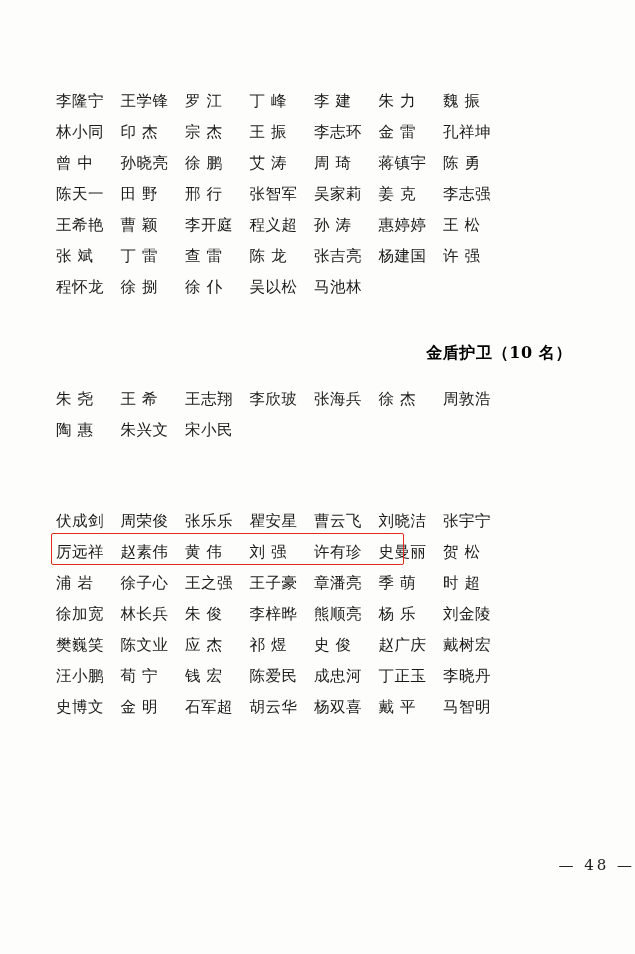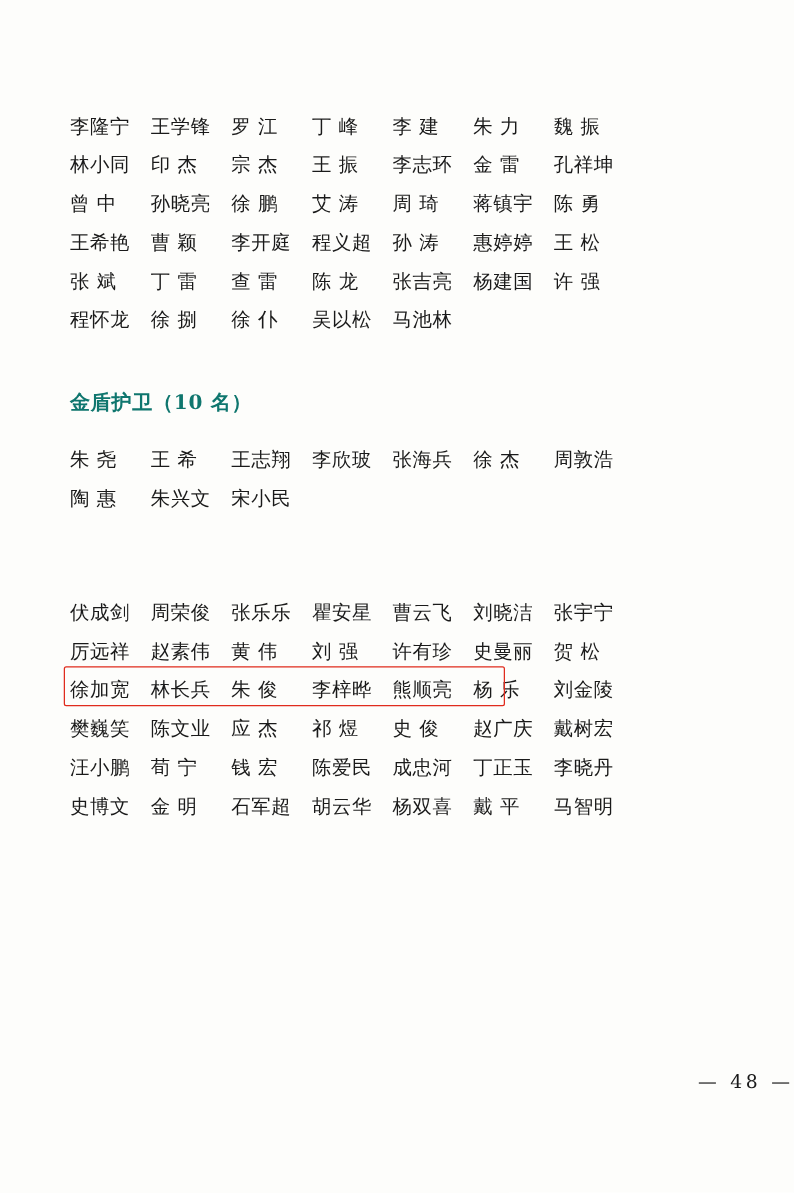--- a/index.html
+++ b/index.html
@@ -36,25 +36,25 @@
     align-items: center;
   }
   .name-cell {
     font-size: 15.5px;
     letter-spacing: 0.5px;
     text-align: left;
     white-space: nowrap;
     color: #1a1a1a;
   }
   .section-title {
-    text-align: left;
+    text-align: right;
     font-size: 16px;
     font-weight: bold;
     letter-spacing: 0.6px;
-    color: #0f766e;
+    color: #000000;
   }
   .gap-after-title {
     height: 20px;
   }
   .gap-large {
     height: 40px;
   }
   .highlight-box {
     position: absolute;
     border: 1.6px solid #e02b1d;
@@ -103,20 +103,29 @@
         <div class="name-row">
           <div class="name-cell">曾  中</div>
           <div class="name-cell">孙晓亮</div>
           <div class="name-cell">徐  鹏</div>
           <div class="name-cell">艾  涛</div>
           <div class="name-cell">周  琦</div>
           <div class="name-cell">蒋镇宇</div>
           <div class="name-cell">陈  勇</div>
         </div>
         <div class="name-row">
+          <div class="name-cell">陈天一</div>
+          <div class="name-cell">田  野</div>
+          <div class="name-cell">邢  行</div>
+          <div class="name-cell">张智军</div>
+          <div class="name-cell">吴家莉</div>
+          <div class="name-cell">姜  克</div>
+          <div class="name-cell">李志强</div>
+        </div>
+        <div class="name-row">
           <div class="name-cell">王希艳</div>
           <div class="name-cell">曹  颖</div>
           <div class="name-cell">李开庭</div>
           <div class="name-cell">程义超</div>
           <div class="name-cell">孙  涛</div>
           <div class="name-cell">惠婷婷</div>
           <div class="name-cell">王  松</div>
         </div>
         <div class="name-row">
           <div class="name-cell">张  斌</div>
@@ -169,20 +178,29 @@
         <div class="name-row">
           <div class="name-cell">厉远祥</div>
           <div class="name-cell">赵素伟</div>
           <div class="name-cell">黄  伟</div>
           <div class="name-cell">刘  强</div>
           <div class="name-cell">许有珍</div>
           <div class="name-cell">史曼丽</div>
           <div class="name-cell">贺  松</div>
         </div>
         <div class="name-row">
+          <div class="name-cell">浦  岩</div>
+          <div class="name-cell">徐子心</div>
+          <div class="name-cell">王之强</div>
+          <div class="name-cell">王子豪</div>
+          <div class="name-cell">章潘亮</div>
+          <div class="name-cell">季  萌</div>
+          <div class="name-cell">时  超</div>
+        </div>
+        <div class="name-row">
           <div class="name-cell">徐加宽</div>
           <div class="name-cell">林长兵</div>
           <div class="name-cell">朱  俊</div>
           <div class="name-cell">李梓晔</div>
           <div class="name-cell">熊顺亮</div>
           <div class="name-cell">杨  乐</div>
           <div class="name-cell">刘金陵</div>
         </div>
         <div class="name-row">
           <div class="name-cell">樊巍笑</div>

